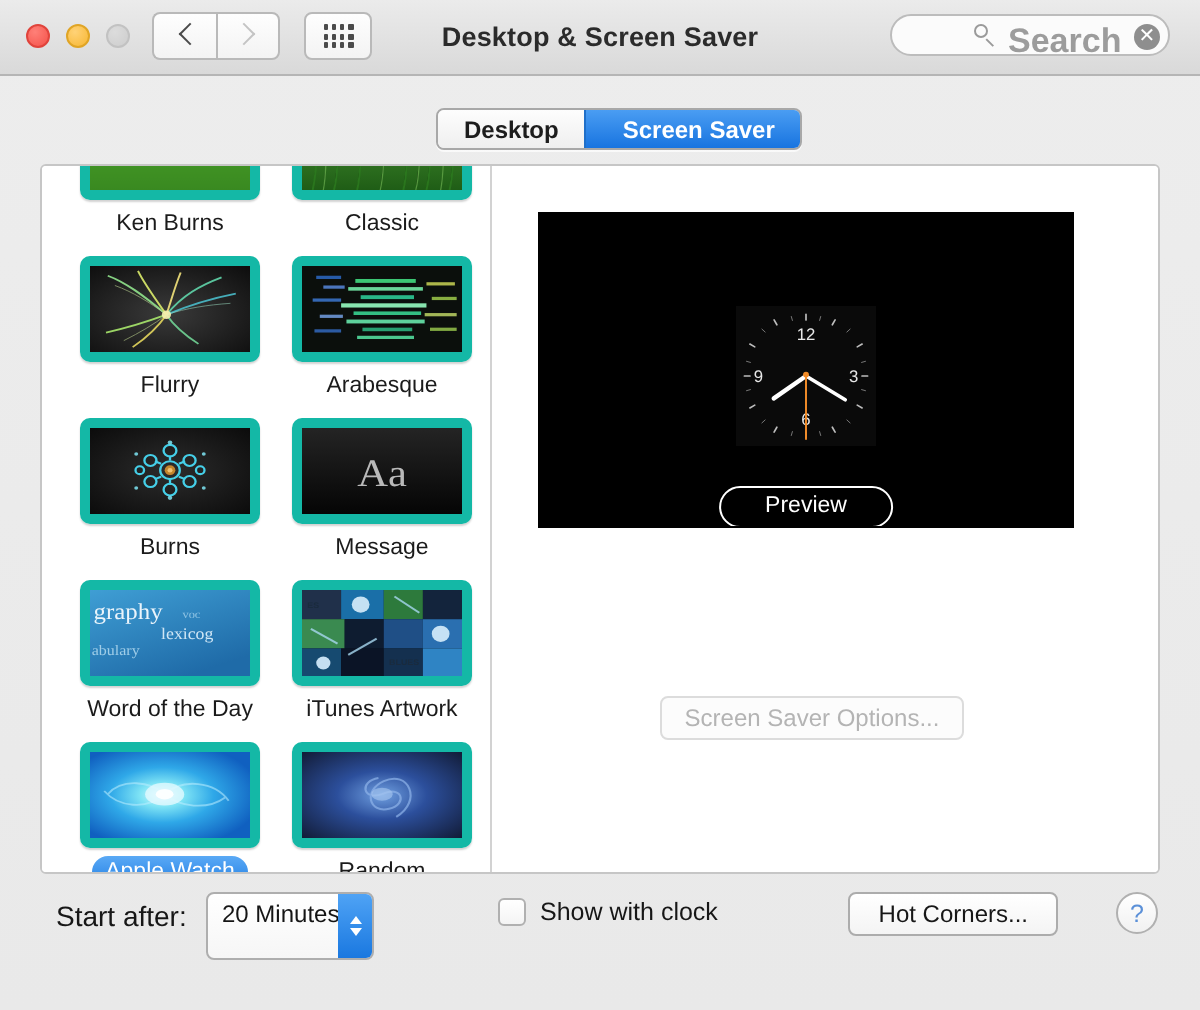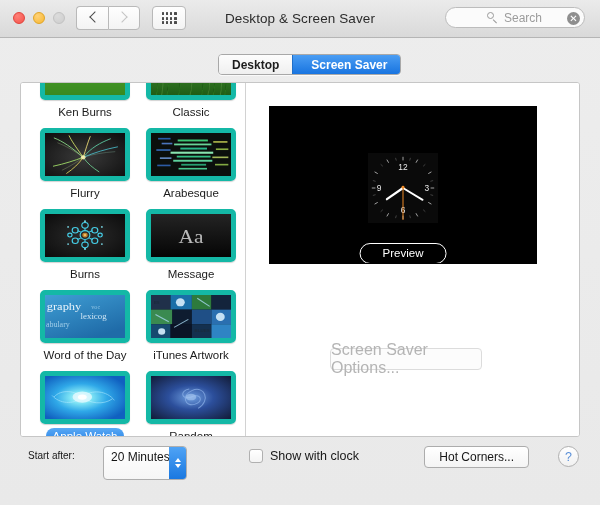--- a/index.html
+++ b/index.html
@@ -88,20 +88,21 @@
   }
 
   #win-title {
     position: absolute;
     left: 0; top: 11px;
     width: 600px;
     text-align: center;
     font-size: 13.5px;
     color: #2b2b2b;
     letter-spacing: 0.1px;
+    font-weight: bold;
   }
 
   #searchbox {
     position: absolute;
     right: 15px; top: 7px;
     width: 140px; height: 21px;
     border-radius: 11px;
     background: #fbfbfb;
     border: 1px solid #bcbcbc;
     box-sizing: border-box;
@@ -123,22 +124,23 @@
     position: absolute;
     left: 6px; top: 6.5px;
     width: 4.5px; height: 1.3px;
     background: #9a9a9a;
     transform: rotate(45deg);
     transform-origin: left center;
   }
   #search-placeholder {
     position: absolute;
     left: 58px; top: 3px;
-    font-size: 12px;
+    font-size: 17px;
     color: #9c9c9c;
+    font-weight: bold;
   }
   #search-clear {
     position: absolute;
     right: 4px; top: 4px;
     width: 13px; height: 13px;
     border-radius: 50%;
     background: #8e8e8e;
     color: #fff;
     font-size: 10px;
     line-height: 13px;
@@ -286,37 +288,37 @@
   }
 
   #options-button {
     position: absolute;
     left: 84px; top: 265px;
     width: 152px; height: 22px;
     border: 1px solid #dcdcdc;
     border-radius: 4px;
     background: #fcfcfc;
     color: #b4b4b4;
-    font-size: 16px;
+    font-size: 12px;
     display: flex;
     align-items: center;
     justify-content: center;
     box-sizing: border-box;
   }
 
   
   #bottombar {
     position: absolute;
     left: 0; top: 443px;
     width: 600px; height: 62px;
   }
   #start-label {
     position: absolute;
     left: 28px; top: 7px;
-    font-size: 10px;
+    font-size: 14px;
     color: #171717;
   }
   #start-select {
     position: absolute;
     left: 103px; top: 3px;
     width: 84px; height: 34px;
     background: linear-gradient(to bottom, #ffffff 0%, #f6f6f6 100%);
     border: 1px solid #aeaeae;
     border-radius: 4px;
     box-sizing: border-box;

